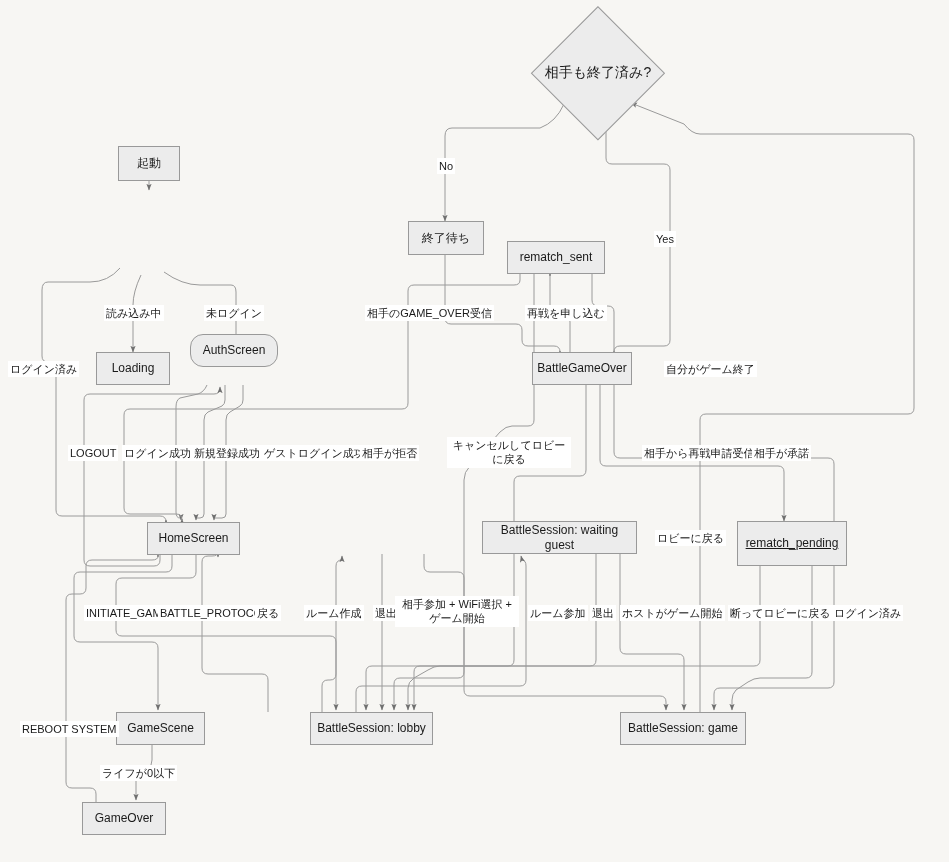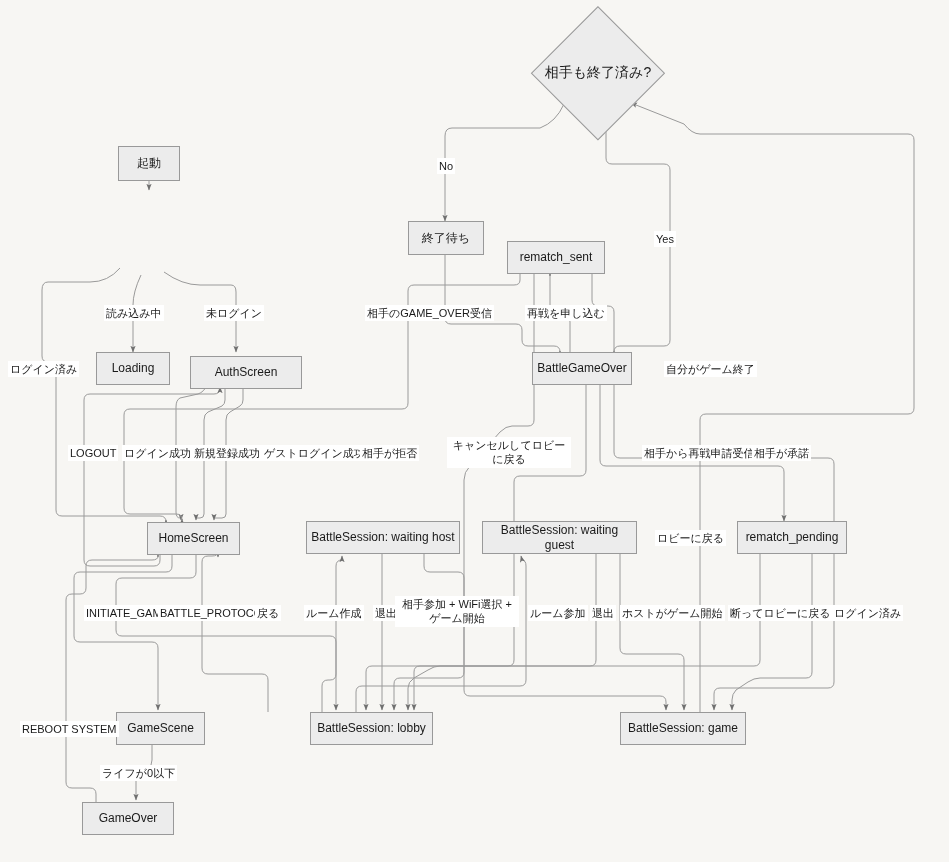--- a/index.html
+++ b/index.html
@@ -154,44 +154,43 @@
 
       <path d="M96,802 L96,794 Q96,788 90,788 L72,788 Q66,788 66,782 L66,600 Q66,594 72,594 L80,594 Q86,594 86,588 L86,566 Q86,560 92,560 L152,560 Q158,560 158,556 L158,557"></path>
     </g>
   </svg>
 
   <div class="node" style="left:118px; top:146px; width:62px; height:35px;">起動</div>
 
 
   <div class="node" style="left:96px; top:352px; width:74px; height:33px;">Loading</div>
 
-  <div class="node" style="left:190px; top:356px; width:112px; height:33px;">AuthScreen</div>
+  <div class="node" style="left:190px; top:334px; width:88px; height:33px;border-radius:13px;">AuthScreen</div>
 
   <div class="node" style="left:147px; top:522px; width:93px; height:33px;">HomeScreen</div>
 
   <div class="node" style="left:116px; top:712px; width:89px; height:33px;">GameScene</div>
 
-  <div class="node" style="left:82px; top:802px; width:92px; height:33px;">GameOver</div>
+  <div class="node" style="left:82px; top:802px; width:84px; height:33px;">GameOver</div>
 
   <div class="diamond" style="left:534px; top:18px; width:128px; height:110px;">
     <span class="dia-shape" style="width:74%; height:86%;"></span>
     <span class="dia-text">相手も終了済み?</span>
   </div>
 
   <div class="node" style="left:408px; top:221px; width:76px; height:34px;">終了待ち</div>
 
   <div class="node" style="left:507px; top:241px; width:98px; height:33px;">rematch_sent</div>
 
   <div class="node" style="left:532px; top:352px; width:100px; height:33px;">BattleGameOver</div>
 
-  <div class="node" style="left:306px; top:521px; width:154px; height:33px;">BattleSession: waiting host</div>
 
   <div class="node" style="left:482px; top:521px; width:155px; height:33px;">BattleSession: waiting guest</div>
 
-  <div class="node" style="left:737px; top:521px; width:110px; height:33px;">rematch_pending</div>
+  <div class="node" style="left:737px; top:521px; width:110px; height:45px;text-decoration:underline;">rematch_pending</div>
 
   <div class="node" style="left:310px; top:712px; width:123px; height:33px;">BattleSession: lobby</div>
 
   <div class="node" style="left:620px; top:712px; width:126px; height:33px;">BattleSession: game</div>
 
   <div class="edge-label" style="left:104px; top:305px;">読み込み中</div>
   <div class="edge-label" style="left:204px; top:305px;">未ログイン</div>
   <div class="edge-label" style="left:8px; top:361px;">ログイン済み</div>
   <div class="edge-label" style="left:68px; top:445px;">LOGOUT</div>
   <div class="edge-label" style="left:122px; top:445px;">ログイン成功</div>

